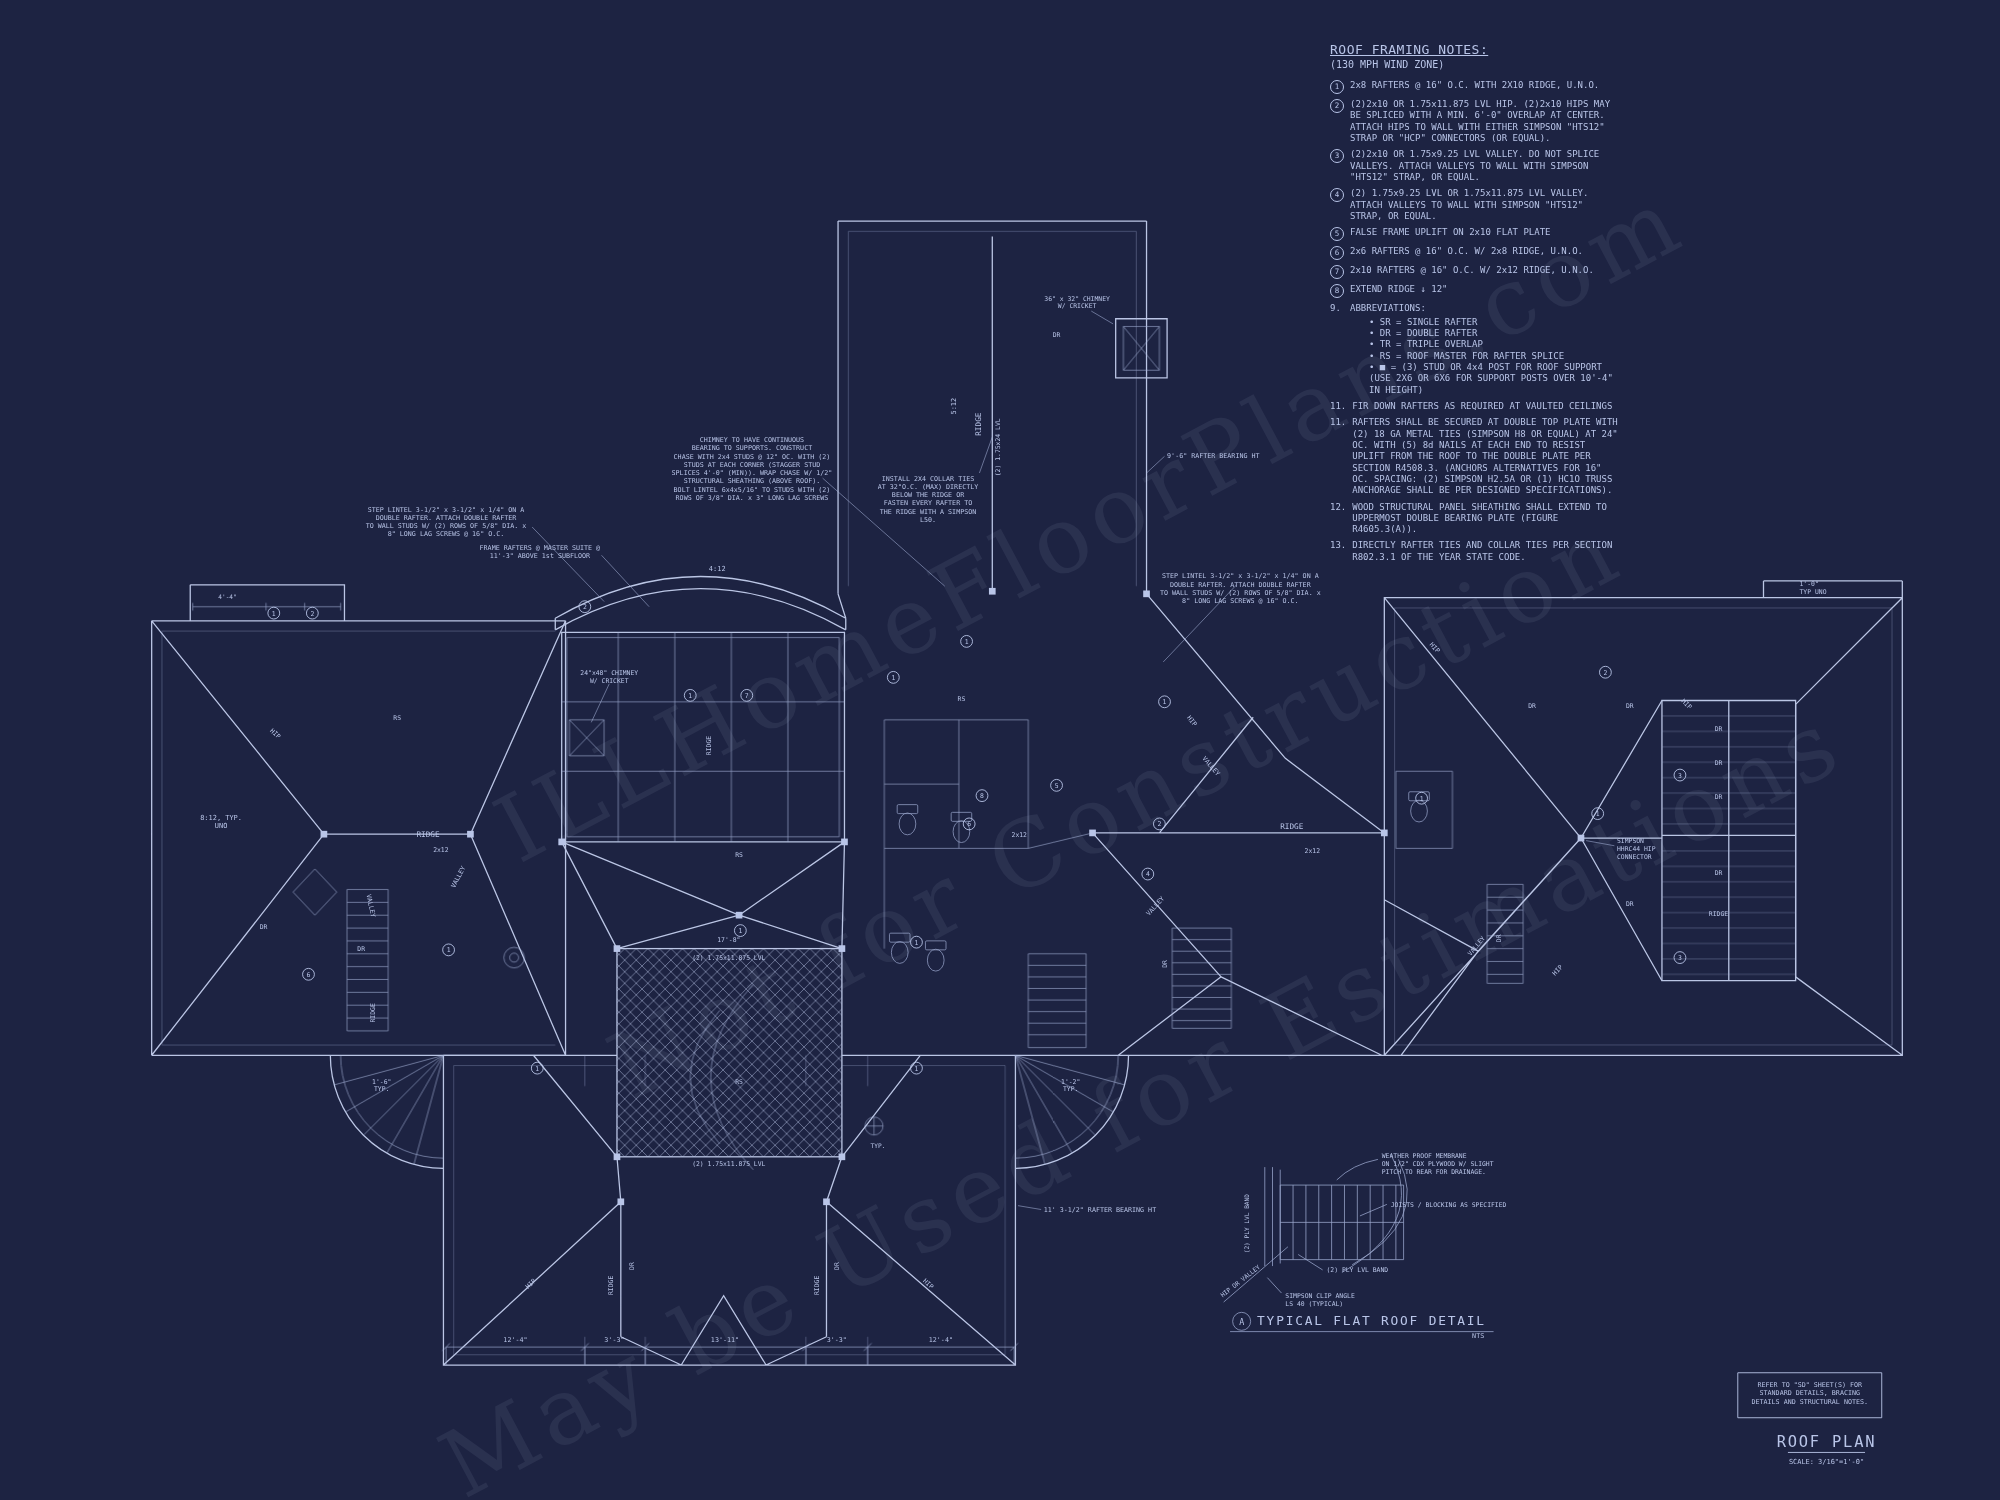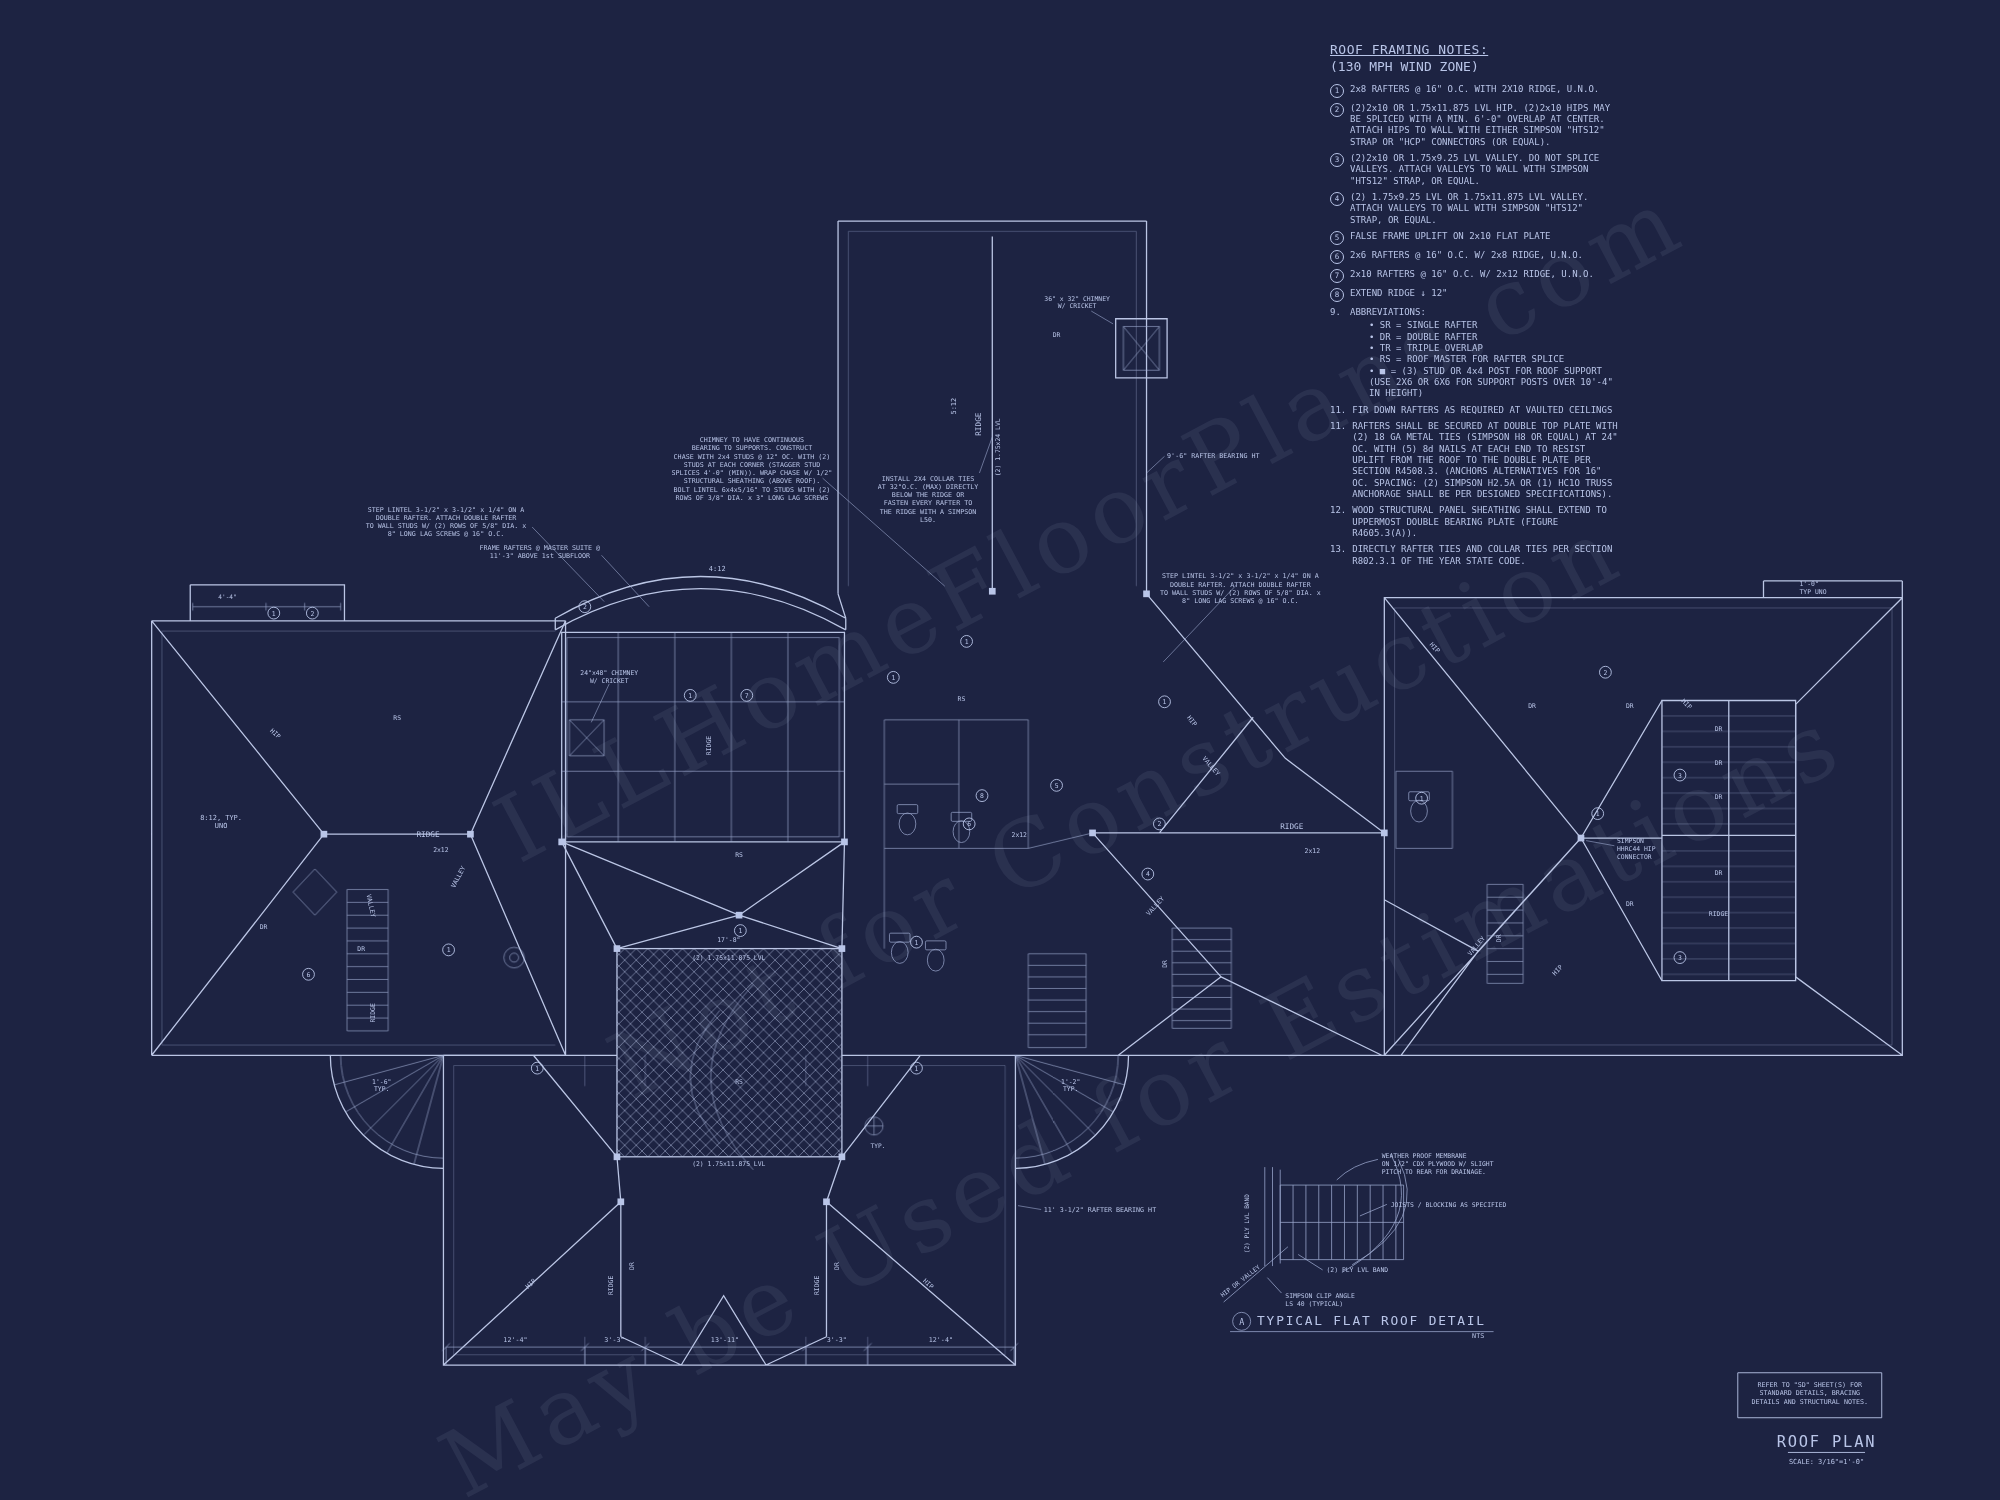--- a/index.html
+++ b/index.html
@@ -4,21 +4,21 @@
 <style>
   html,body{margin:0;padding:0;background:#1d2342;}
   body{width:2000px;height:1500px;overflow:hidden;font-family:"DejaVu Sans Mono",monospace;}
   .sheet{position:relative;width:2000px;height:1500px;background:#1d2342;}
   #plan-svg{position:absolute;left:0;top:0;width:2000px;height:1500px;}
   #plan-svg text{fill:#b9c5e8;font-family:"DejaVu Sans Mono",monospace;}
   #plan-svg text.big{letter-spacing:1.4px;}
   #plan-svg text.wm{fill:#ccd7f4;opacity:0.075;font-family:"DejaVu Serif",serif;letter-spacing:6px;}
   .notes{position:absolute;left:1330px;top:42px;width:288px;color:#b9c5e8;font-size:9px;line-height:1.26;}
   .notes-title{font-size:13px;letter-spacing:.5px;text-decoration:underline;margin-bottom:1px;}
-  .notes-subtitle{font-size:13px;margin-bottom:8px;}
+  .notes-subtitle{font-size:10px;margin-bottom:8px;}
   #notes-list{list-style:none;margin:0;padding:0;display:flex;flex-direction:column;gap:5px;}
   .note-item{display:flex;gap:6px;}
   .note-mark{flex:0 0 14px;text-align:left;}
   .mark-circle{display:inline-block;width:12px;height:12px;border:1px solid #b9c5e8;border-radius:50%;font-size:7.5px;line-height:12px;text-align:center;}
   .mark-plain{font-size:9px;}
   .note-text{flex:1;}
   .note-bullets{margin:2px 0 0 15px;padding:0 0 0 4px;list-style:none;}
   .note-bullets li::before{content:"•  ";}
 </style>
 </head>

